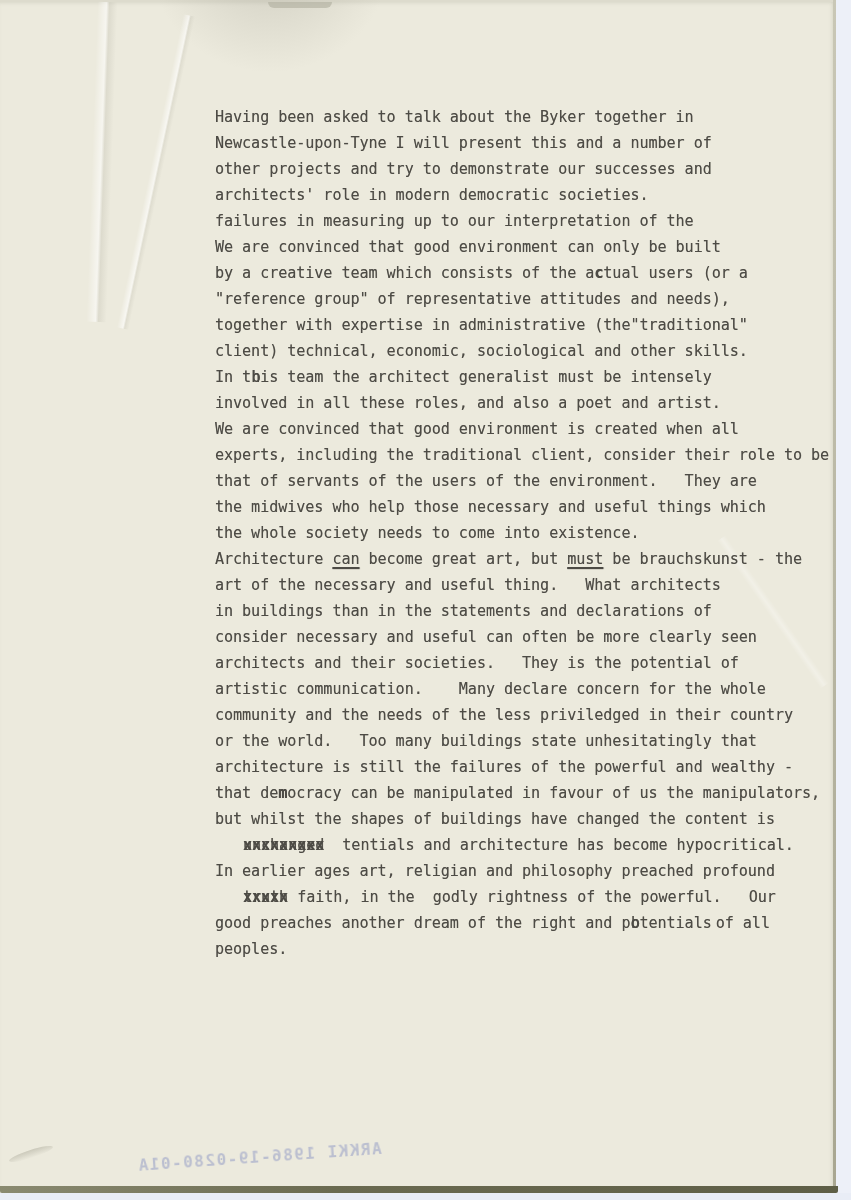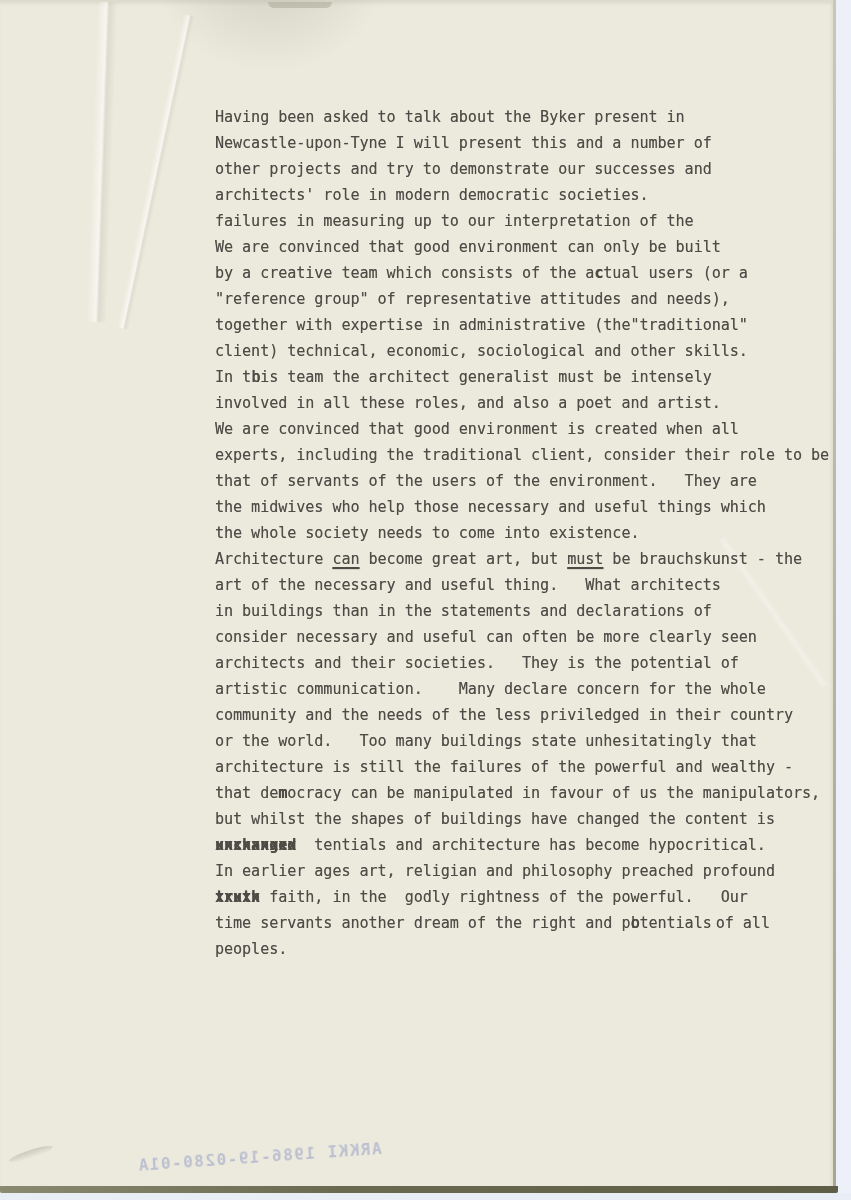--- a/index.html
+++ b/index.html
@@ -82,21 +82,21 @@
   }
   .line{white-space:pre;}
   .line span{display:inline-block;white-space:pre;}
   .u{text-decoration:underline;text-underline-offset:3px;text-decoration-thickness:1.5px;}
   .b{font-weight:bold;text-shadow:0.4px 0 0 currentColor;}
   .ov{position:relative;}
   .ov::after{
     content:attr(data-over);
     position:absolute;left:0.5px;top:0;color:inherit;
   }
-  .xw{position:relative;font-weight:bold;}
+  .xw{position:relative;font-weight:normal;margin-left:28px;}
   .xw::after{
     content:attr(data-over);
     position:absolute;left:0;top:0;color:inherit;font-weight:bold;
   }
   .tight{margin-left:-5px;}
   
   .back-stamp{
     position:absolute;left:62px;top:1148px;width:320px;
     font-size:16px;letter-spacing:1.5px;
     color:rgba(108,122,186,0.38);
@@ -111,21 +111,21 @@
 <div class="scan">
   <div class="paper">
     <div class="crease crease-corner"></div>
     <div class="crease crease-v"></div>
     <div class="crease crease-d1"></div>
     <div class="crease crease-notch"></div>
     <div class="crease crease-bl"></div>
     <div class="crease crease-r"></div>
 
     <div class="text-block">
-        <div class="line"><span>Having been asked to talk about the Byker present in</span></div>
+        <div class="line"><span>Having been asked to talk about the Byker together in</span></div>
         <div class="line"><span>Newcastle-upon-Tyne I will present this and a number of</span></div>
         <div class="line"><span>other projects and try to demonstrate our successes and</span></div>
         <div class="line"><span>architects' role in modern democratic societies.</span></div>
         <div class="line"><span>failures in measuring up to our interpretation of the</span></div>
         <div class="line"><span>We are convinced that good environment can only be built</span></div>
         <div class="line"><span>by a creative team which consists of the a</span><span class="b">c</span><span>tual users (or a</span></div>
         <div class="line"><span>"reference group" of representative attitudes and needs),</span></div>
         <div class="line"><span>together with expertise in administrative (the"traditional"</span></div>
         <div class="line"><span>client) technical, economic, sociological and other skills.</span></div>
         <div class="line"><span>In t</span><span class="ov" data-over="b">h</span><span>is team the architect generalist must be intensely</span></div>
@@ -142,21 +142,21 @@
         <div class="line"><span>architects and their societies.   They is the potential of</span></div>
         <div class="line"><span>artistic communication.    Many declare concern for the whole</span></div>
         <div class="line"><span>community and the needs of the less priviledged in their country</span></div>
         <div class="line"><span>or the world.   Too many buildings state unhesitatingly that</span></div>
         <div class="line"><span>architecture is still the failures of the powerful and wealthy -</span></div>
         <div class="line"><span>that de</span><span class="b">m</span><span>ocracy can be manipulated in favour of us the manipulators,</span></div>
         <div class="line"><span>but whilst the shapes of buildings have changed the content is</span></div>
         <div class="line"><span class="xw" data-over="xxxxxxxxx">unchanged</span><span>  tentials and architecture has become hypocritical.</span></div>
         <div class="line"><span>In earlier ages art, religian and philosophy preached profound</span></div>
         <div class="line"><span class="xw" data-over="xxxxx">truth</span><span> faith, in the  godly rightness of the powerful.   Our</span></div>
-        <div class="line"><span>time servants another dream of the right and p</span><span class="ov" data-over="b">o</span><span>tentials</span><span class="tight"> of all</span></div>
+        <div class="line"><span>good preaches another dream of the right and p</span><span class="ov" data-over="b">o</span><span>tentials</span><span class="tight"> of all</span></div>
         <div class="line"><span>peoples.</span></div>
       </div>
 
     <div class="back-stamp">ARKKI 1986-19-0280-01A</div>
   </div>
 
   <div class="edge-right"></div>
   <div class="strip-right"></div>
   <div class="edge-bottom"></div>
   <div class="strip-bottom"></div>

